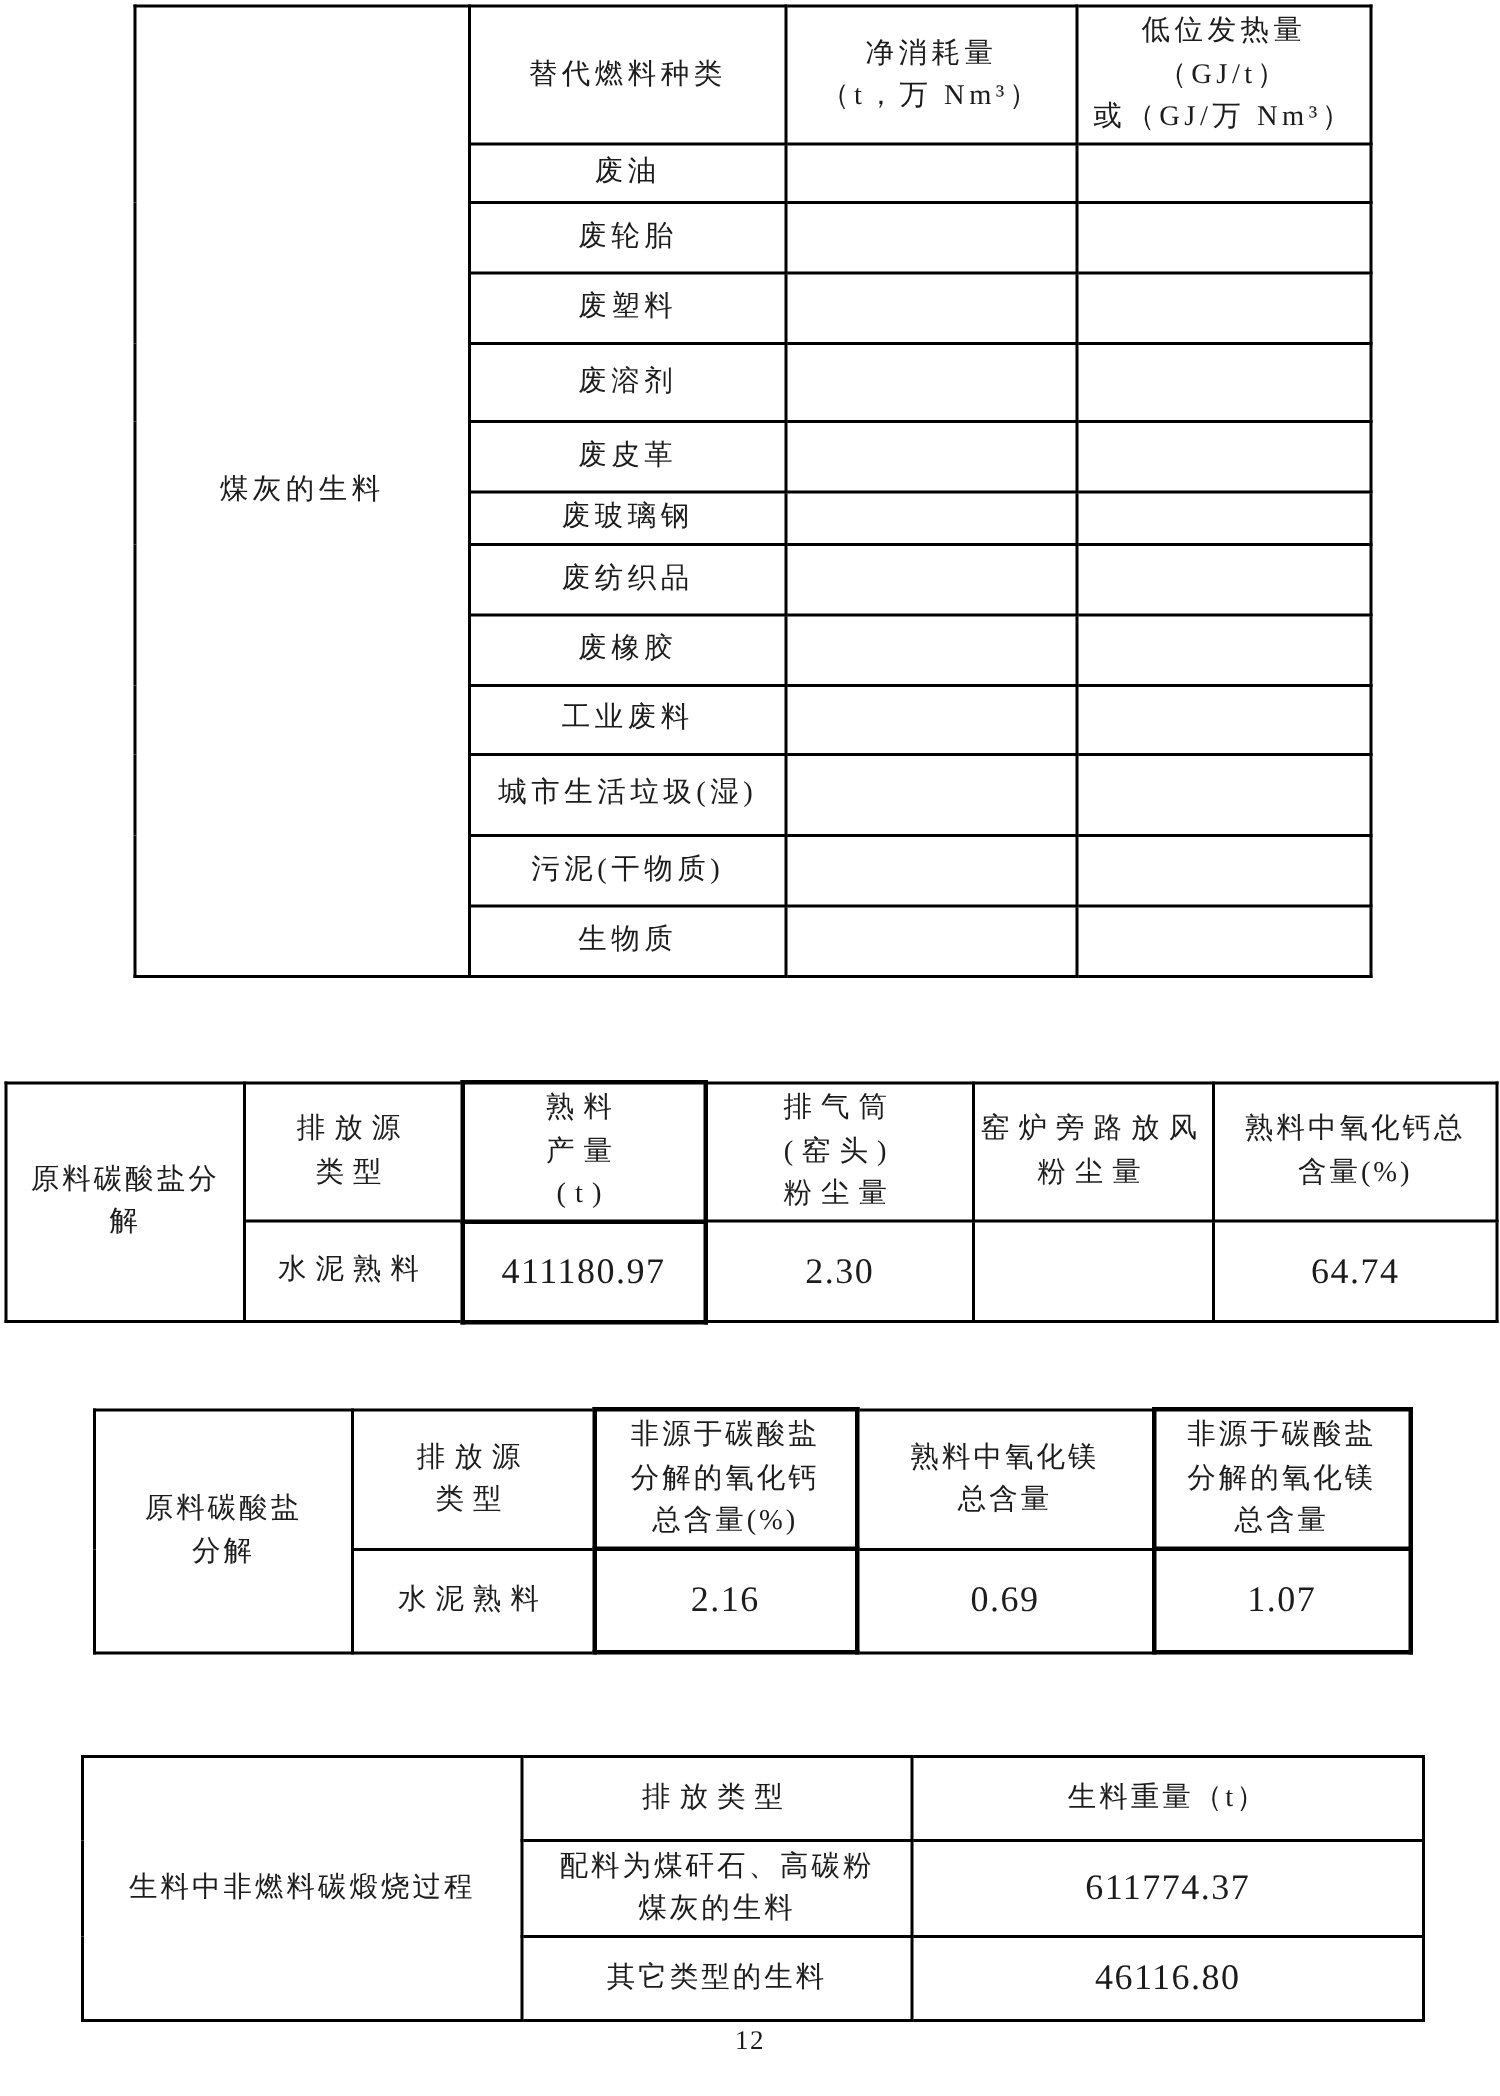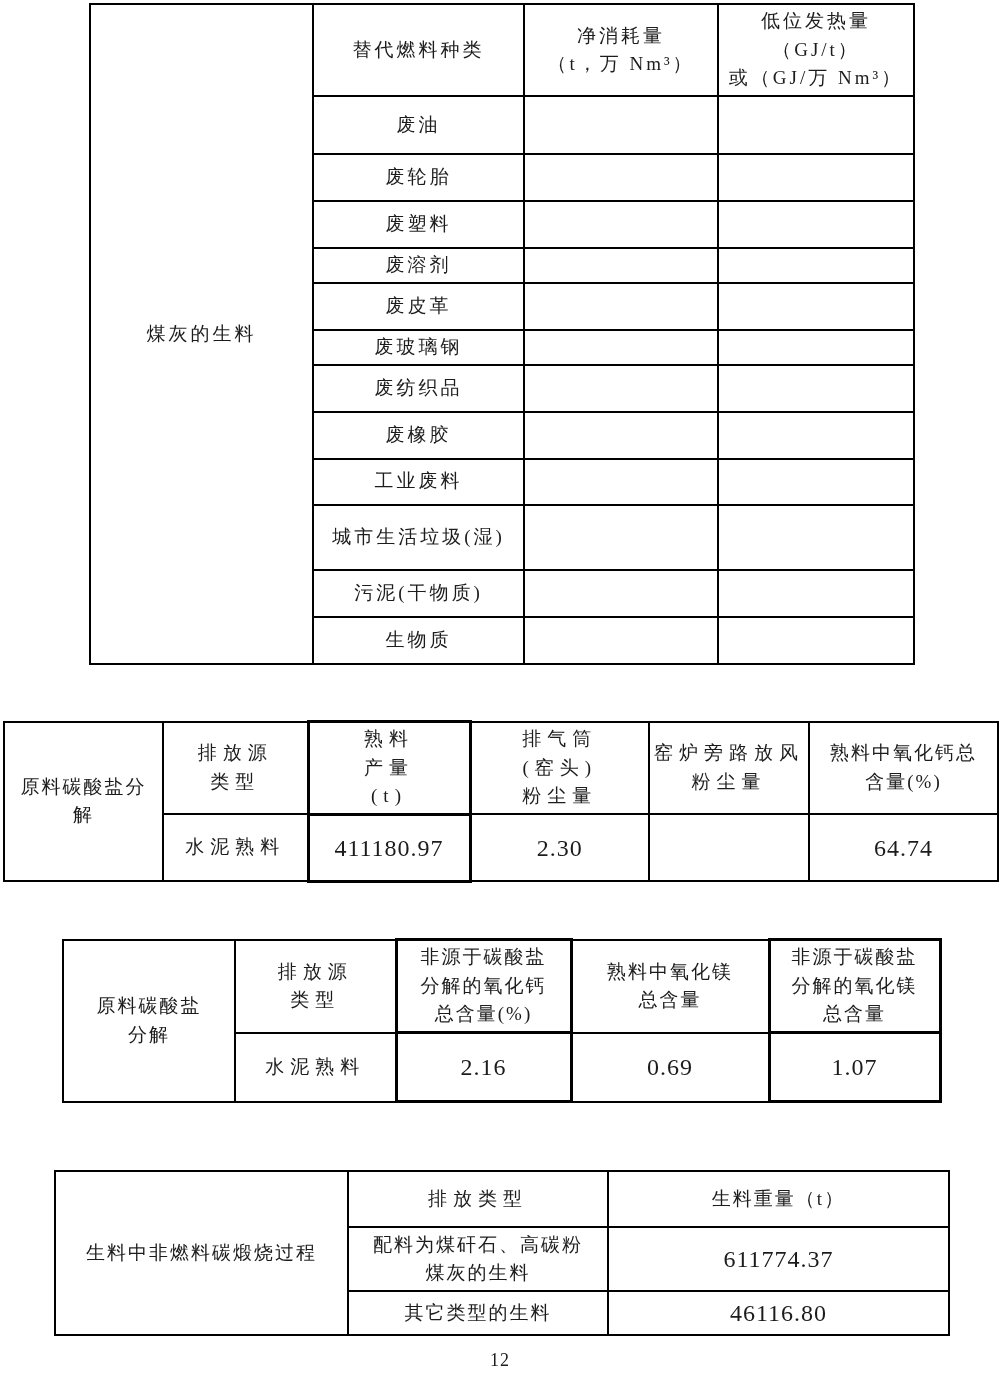--- a/index.html
+++ b/index.html
@@ -48,36 +48,36 @@
       <td>
         <span class="ln">净消耗量</span>
         <span class="ln">（t，万 Nm³）</span>
       </td>
       <td>
         <span class="ln">低位发热量</span>
         <span class="ln">（GJ/t）</span>
         <span class="ln">或（GJ/万 Nm³）</span>
       </td>
     </tr>
-    <tr style="height:58px">
+    <tr style="height:39px">
           <td>废油</td>
           <td></td>
           <td></td>
         </tr>
     <tr style="height:47px">
           <td>废轮胎</td>
           <td></td>
           <td></td>
         </tr>
     <tr style="height:47px">
           <td>废塑料</td>
           <td></td>
           <td></td>
         </tr>
-    <tr style="height:35px">
+    <tr style="height:52px">
           <td>废溶剂</td>
           <td></td>
           <td></td>
         </tr>
     <tr style="height:47px">
           <td>废皮革</td>
           <td></td>
           <td></td>
         </tr>
     <tr style="height:31px">
@@ -93,21 +93,21 @@
     <tr style="height:47px">
           <td>废橡胶</td>
           <td></td>
           <td></td>
         </tr>
     <tr style="height:46px">
           <td>工业废料</td>
           <td></td>
           <td></td>
         </tr>
-    <tr style="height:65px">
+    <tr style="height:54px">
           <td>城市生活垃圾(湿)</td>
           <td></td>
           <td></td>
         </tr>
     <tr style="height:47px">
           <td>污泥(干物质)</td>
           <td></td>
           <td></td>
         </tr>
     <tr style="height:47px">
@@ -220,21 +220,21 @@
       <td class="sp">排放类型</td>
       <td>生料重量（t）</td>
     </tr>
     <tr style="height:64px">
       <td>
         <span class="ln">配料为煤矸石、高碳粉</span>
         <span class="ln">煤灰的生料</span>
       </td>
       <td class="num">611774.37</td>
     </tr>
-    <tr style="height:44px">
+    <tr style="height:56px">
       <td>
         <span class="ln">其它类型的生料</span>
       </td>
       <td class="num">46116.80</td>
     </tr>
   </tbody>
     </table>
 
   <div class="page-number">12</div>
 

